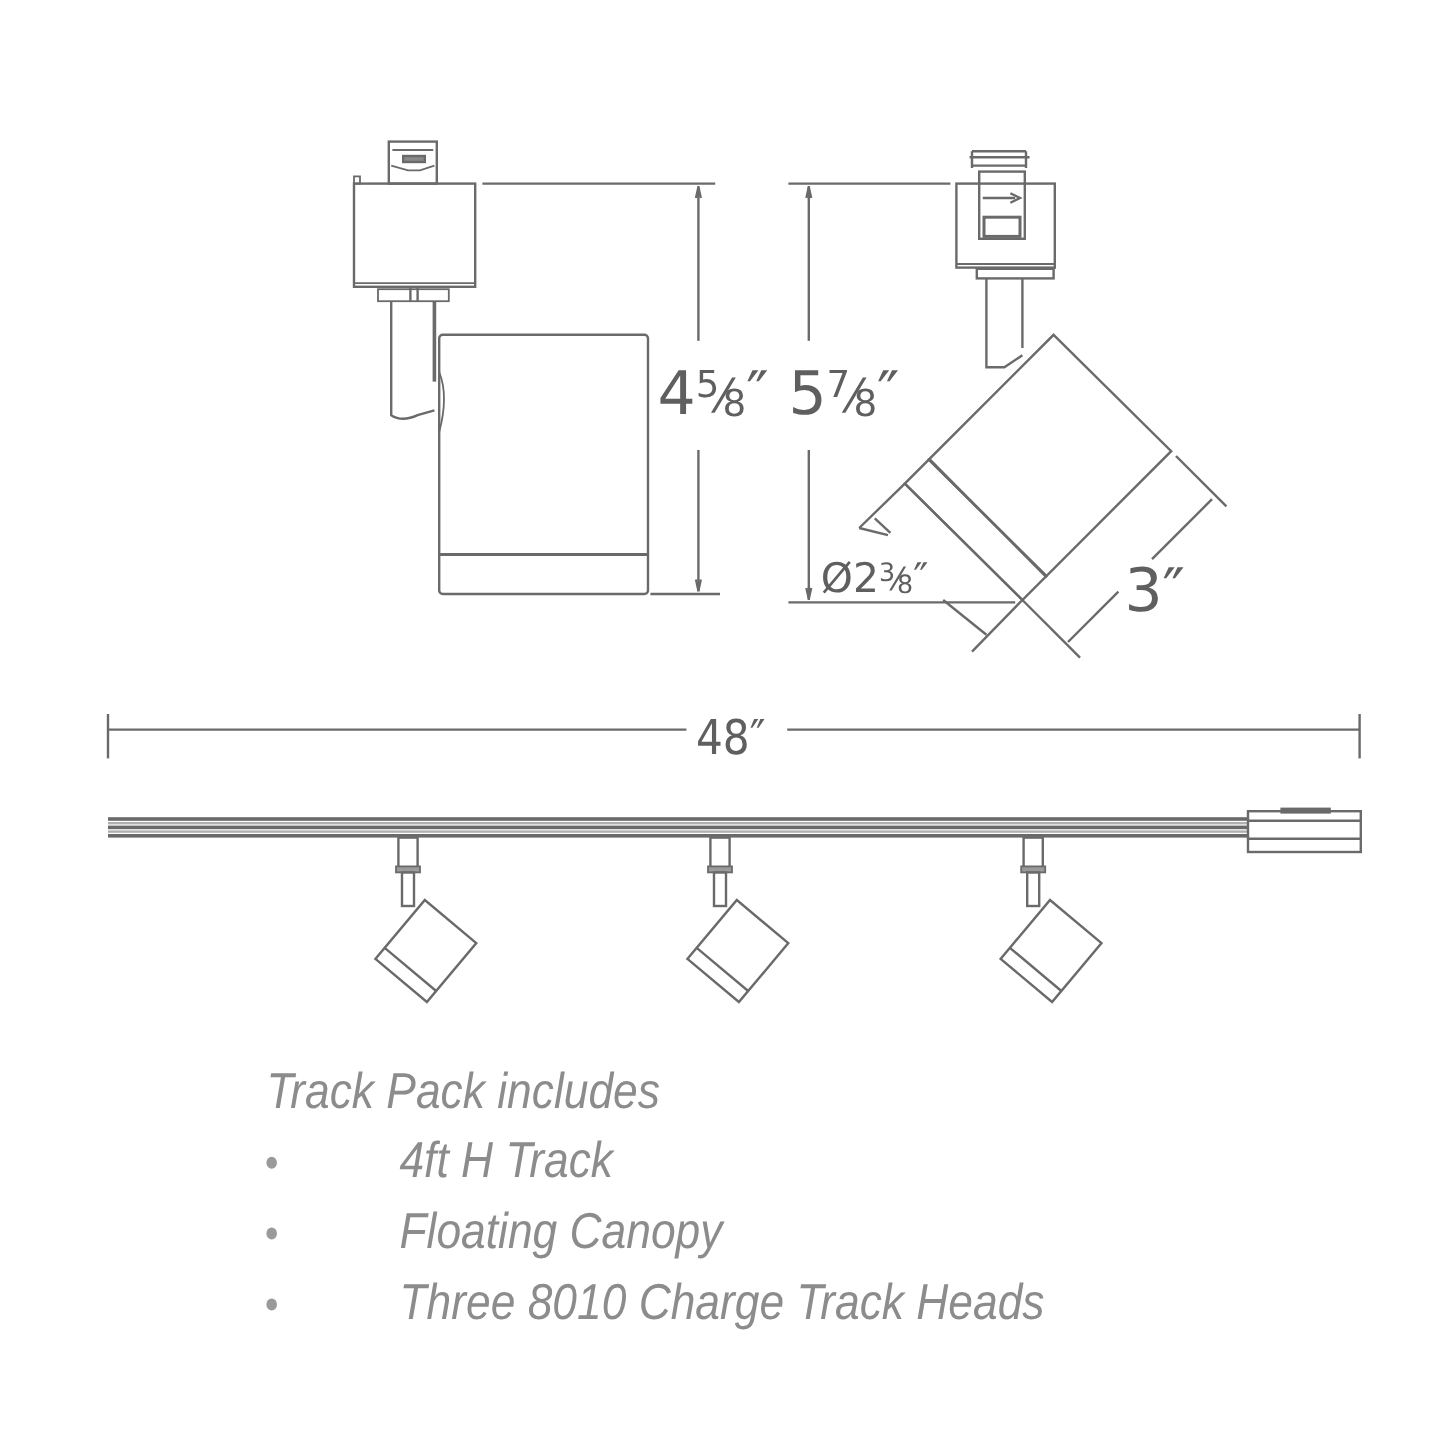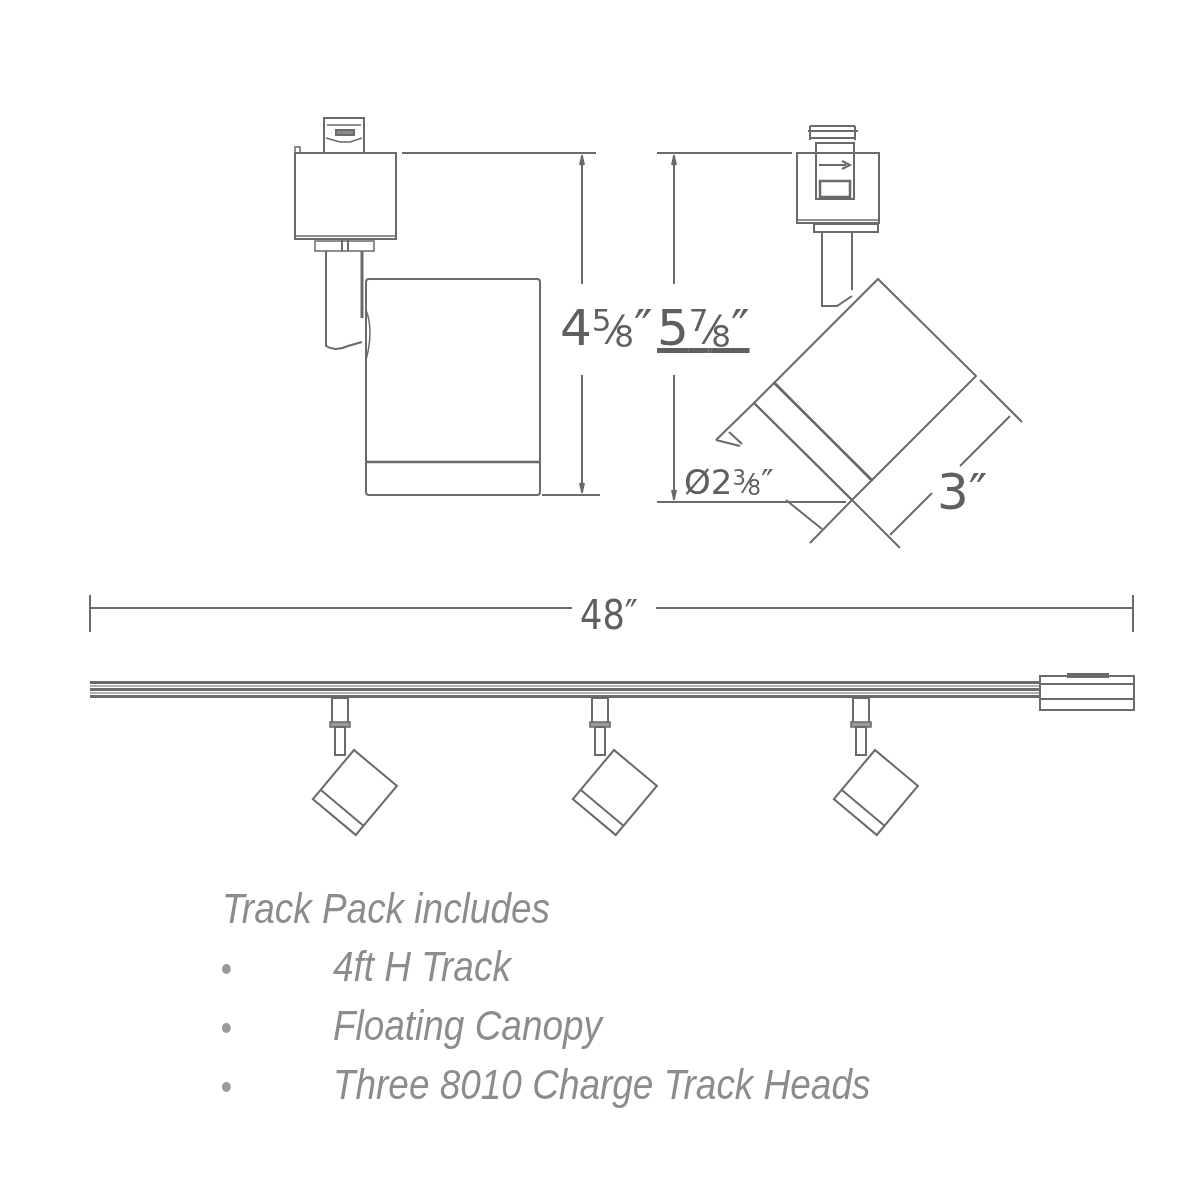--- a/index.html
+++ b/index.html
@@ -3,22 +3,22 @@
   <meta charset="utf-8">
   <style>
     html, body { margin: 0; padding: 0; background: #ffffff; }
     body { width: 1200px; height: 1200px; position: relative; overflow: hidden; font-family: "DejaVu Sans", sans-serif; }
     #diagram { position: absolute; left: 0; top: 0; width: 1200px; height: 1200px; }
     .dim-text { position: absolute; color: #5f5f5f; font-family: "DejaVu Sans", sans-serif; white-space: nowrap; line-height: 1; font-weight: normal; }
     .dim-text .frac { font-size: 0.62em; position: relative; }
     .dim-text .num { position: relative; top: -0.45em; }
     .dim-text .slash { font-size: 1.25em; position: relative; top: -0.05em; letter-spacing: -0.1em; }
     .dim-text .den { position: relative; top: 0.05em; }
-    #dim-height-side { left: 548px; top: 303px; font-size: 50px; margin-left: 12px; }
-    #dim-height-angle { left: 657px; top: 303px; font-size: 50px; text-decoration: underline; }
+    #dim-height-side { left: 548px; top: 303px; font-size: 50px; }
+    #dim-height-angle { left: 657px; top: 303px; font-size: 50px; }
     #dim-diameter { left: 684px; top: 465px; font-size: 34px; text-align: right; }
     #dim-length { left: 937px; top: 467px; font-size: 50px; }
     #dim-track { left: 580px; top: 595px; font-size: 40px; transform: scaleX(0.88); transform-origin: left top; }
     .notes { position: absolute; left: 222px; top: 884px; color: #8c8c8c; font-family: "Liberation Sans", sans-serif; font-style: italic; font-size: 42px; transform: scaleX(0.88); transform-origin: left top; }
     .notes .title { margin: 0; height: 58px; line-height: 50px; }
     .notes ul { list-style: none; margin: 0; padding: 0; }
     .notes li { height: 59px; line-height: 50px; position: relative; padding-left: 126px; }
     .notes li .bullet { position: absolute; left: 0; top: 22px; width: 10px; height: 10px; border-radius: 50%; background: #9a9a9a; }
   </style>
 </head>

